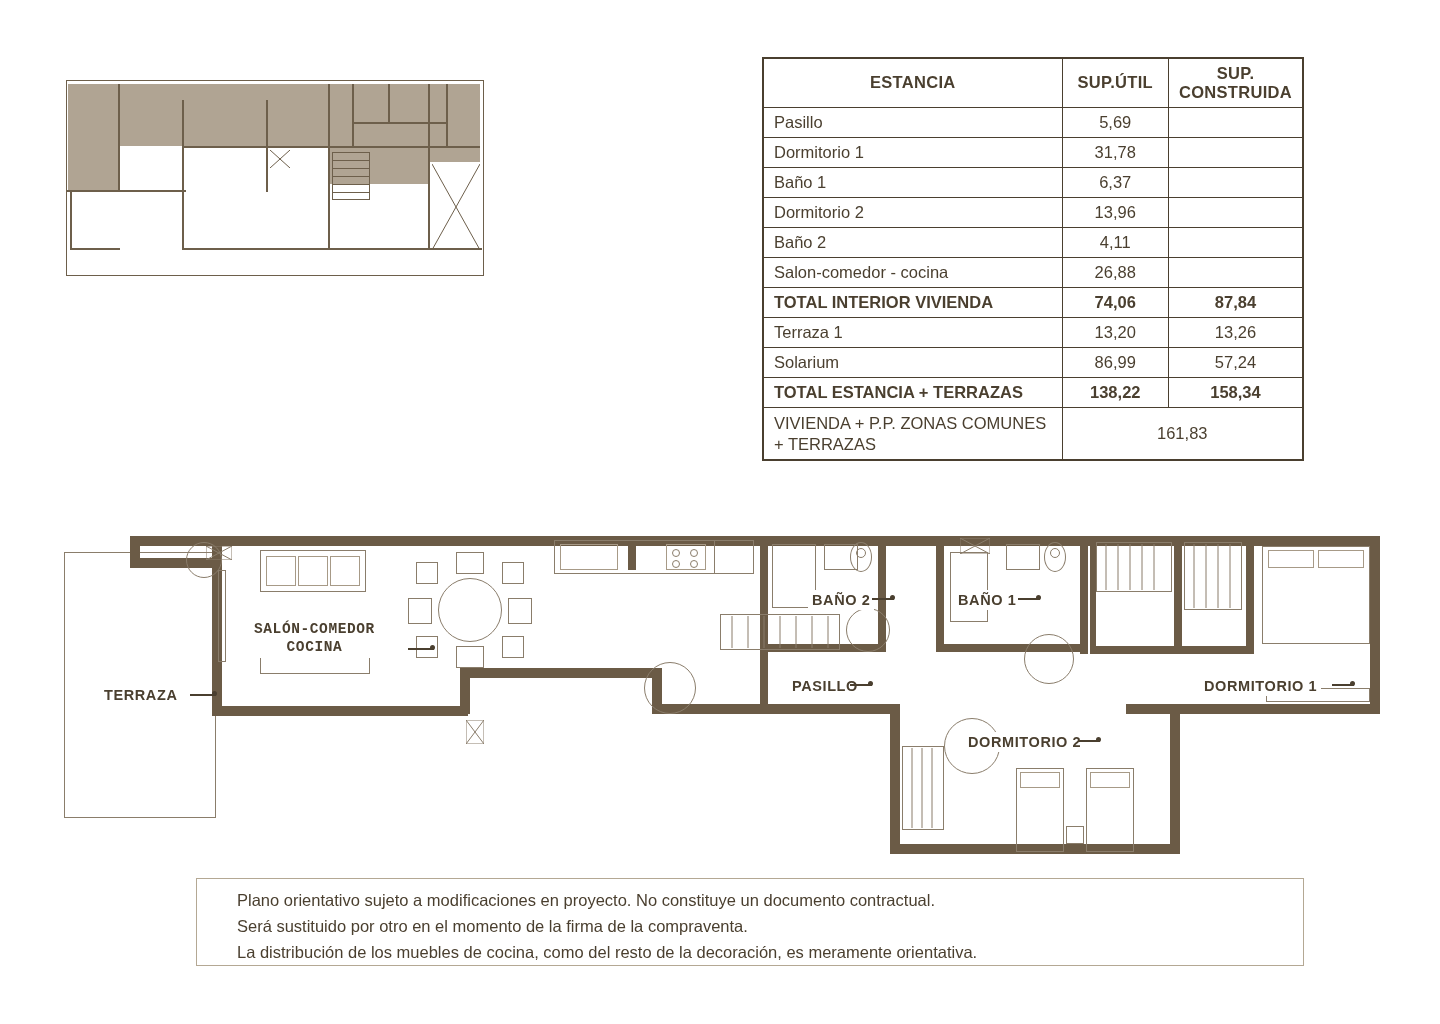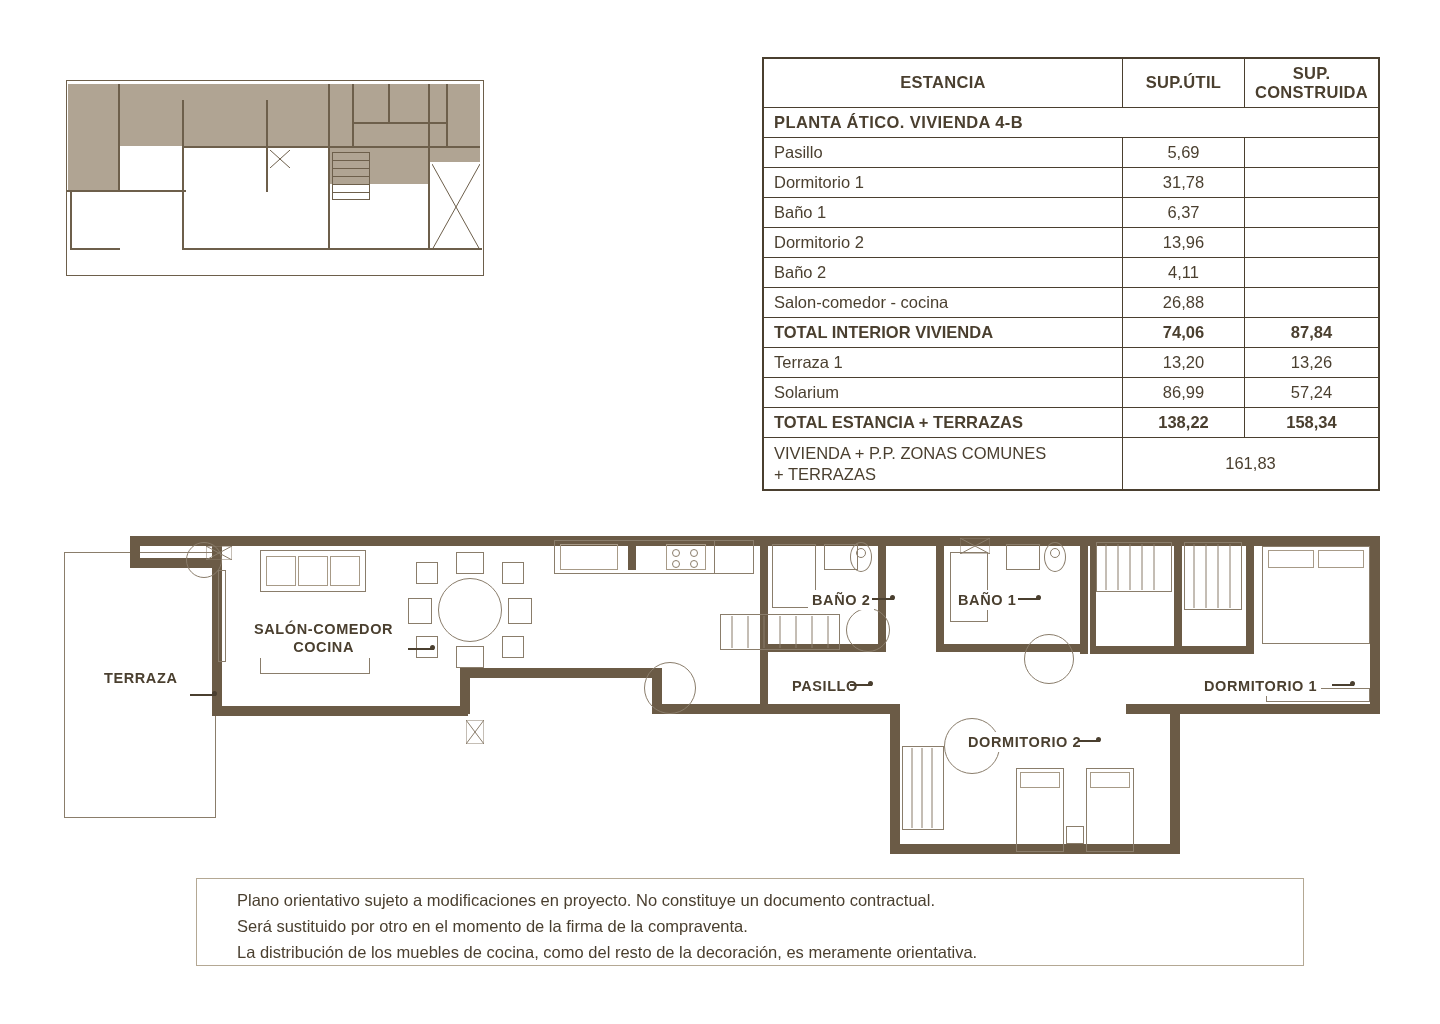--- a/index.html
+++ b/index.html
@@ -35,21 +35,21 @@
   .kp-white {
     position: absolute;
     background: #ffffff;
   }
 
   
   .table-wrap {
     position: absolute;
     left: 762px;
     top: 57px;
-    width: 618px;
+    width: 542px;
     border: 1.6px solid #4a3f2f;
     box-sizing: border-box;
   }
   table.areas {
     border-collapse: collapse;
     width: 100%;
     font-size: 16.5px;
   }
   table.areas td, table.areas th {
     border: 1px solid #4a3f2f;
@@ -119,21 +119,21 @@
   .label {
     position: absolute;
     font-size: 14.5px;
     font-weight: bold;
     letter-spacing: .6px;
     color: #4a3f2f;
     background: #ffffff;
     padding: 2px 4px;
     white-space: nowrap;
   }
-  .label.center { text-align: center; }
+  .label.center { text-align: center; font-family: Liberation Mono, monospace; }
   .leader {
     position: absolute;
     background: #4a3f2f;
     height: 1.5px;
   }
   .dot {
     position: absolute;
     width: 5px; height: 5px;
     border-radius: 50%;
     background: #4a3f2f;
@@ -215,23 +215,20 @@
       <tr>
         <th class="col-name">ESTANCIA</th>
         <th class="col-util">SUP.ÚTIL</th>
         <th class="col-cons hdr-tall">
           <div>SUP.</div>
           <div>CONSTRUIDA</div>
         </th>
       </tr>
     </thead>
     <tbody>
-      <tr class="section">
-        <td colspan="3">PLANTA ÁTICO.   VIVIENDA 4-B</td>
-      </tr>
 
       <tr>
         <td>Pasillo</td>
         <td class="num">5,69</td>
         <td class="num"></td>
       </tr>
       <tr>
         <td>Dormitorio 1</td>
         <td class="num">31,78</td>
         <td class="num"></td>
@@ -422,21 +419,21 @@
     <line x1="8" y1="0" x2="8" y2="80" stroke="#8a7d6b" stroke-width="1"></line>
     <line x1="18" y1="0" x2="18" y2="80" stroke="#8a7d6b" stroke-width="1"></line>
     <line x1="28" y1="0" x2="28" y2="80" stroke="#8a7d6b" stroke-width="1"></line>
   </svg>
   <div class="arcdoor" style="left:884px;top:190px;width:56px;height:56px;border-color:#8a7d6b;"></div>
 
   <div class="arcdoor" style="left:584px;top:134px;width:52px;height:52px;border-color:#8a7d6b;"></div>
 
   <div class="lt" style="left:158px;top:42px;width:8px;height:92px;"></div>
 
-  <div class="label" style="left:40px;top:140px;">TERRAZA</div>
+  <div class="label" style="left:40px;top:157px;">TERRAZA</div>
   <div class="leader" style="left:130px;top:166px;width:26px;"></div>
   <div class="dot" style="left:152px;top:163px;"></div>
 
   <div class="label center" style="left:190px;top:90px;line-height:1.25;">
     <div>SALÓN-COMEDOR</div>
     <div>COCINA</div>
   </div>
   <div class="leader" style="left:348px;top:120px;width:26px;"></div>
   <div class="dot" style="left:370px;top:117px;"></div>
 

